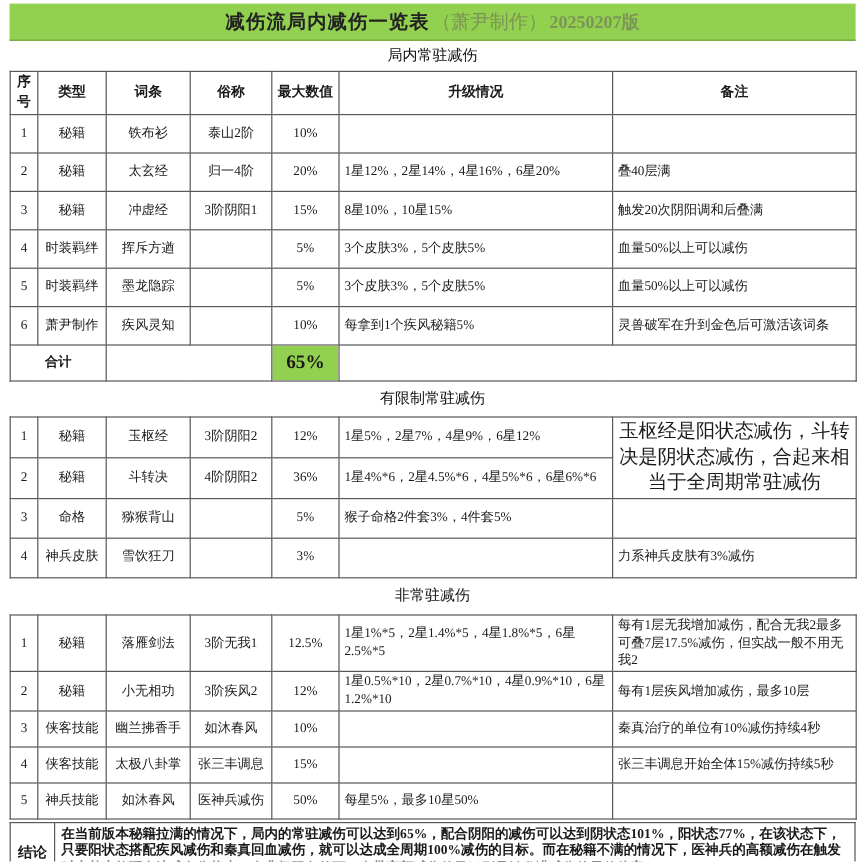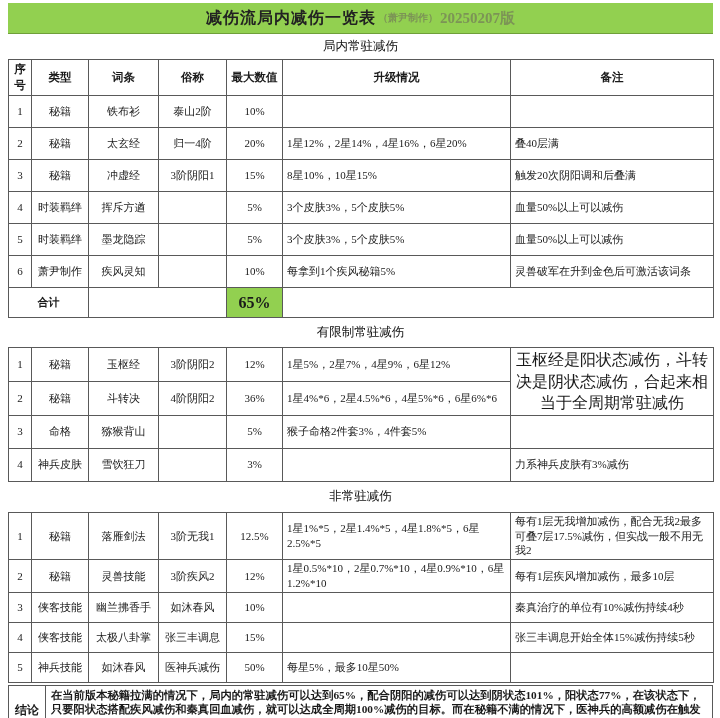--- a/index.html
+++ b/index.html
@@ -6,21 +6,21 @@
   html,body { width:720px; background:#fff; font-family:"Liberation Serif","DejaVu Serif",serif; color:#1a1a1a; }
   body { width:720px; height:718px; overflow:hidden; }
   .sheet { width:705px; margin:3px 7px 0 8px; }
 
   .title-bar {
     height:31px; background:var(--accent,#92d050);
     display:flex; align-items:center; justify-content:center;
     border-bottom:1px solid #6f9f3a;
   }
   .title-main { font-size:16px; font-weight:bold; color:#222; letter-spacing:1px;font-family:Liberation Serif, serif; }
-  .title-credit { font-size:10px; font-weight:bold; color:#7c9456; margin-left:2px; }
+  .title-credit { font-size:16px; font-weight:normal; color:#7c9456; margin-left:2px; }
   .title-version { font-size:15px; font-weight:bold; color:#7c9456; margin-left:2px; }
 
   .band { display:flex; align-items:center; justify-content:center;
           font-weight:normal; font-size:12.5px; color:#111; }
   .band1 { height:25px; }
   .band2 { height:29px; }
   .band3 { height:30px; }
 
   table { border-collapse:collapse; table-layout:fixed; width:705px; }
   td, th { border:1px solid #595959; font-size:11px; overflow:hidden;
@@ -210,21 +210,21 @@
       <td>秘籍</td>
       <td>落雁剑法</td>
       <td>3阶无我1</td>
       <td>12.5%</td>
       <td class="left">1星1%*5，2星1.4%*5，4星1.8%*5，6星2.5%*5</td>
       <td class="left">每有1层无我增加减伤，配合无我2最多可叠7层17.5%减伤，但实战一般不用无我2</td>
     </tr>
     <tr>
       <td>2</td>
       <td>秘籍</td>
-      <td>灵兽技能</td>
+      <td>小无相功</td>
       <td>3阶疾风2</td>
       <td>12%</td>
       <td class="left">1星0.5%*10，2星0.7%*10，4星0.9%*10，6星1.2%*10</td>
       <td class="left">每有1层疾风增加减伤，最多10层</td>
     </tr>
     <tr>
       <td>3</td>
       <td>侠客技能</td>
       <td>幽兰拂香手</td>
       <td>如沐春风</td>

